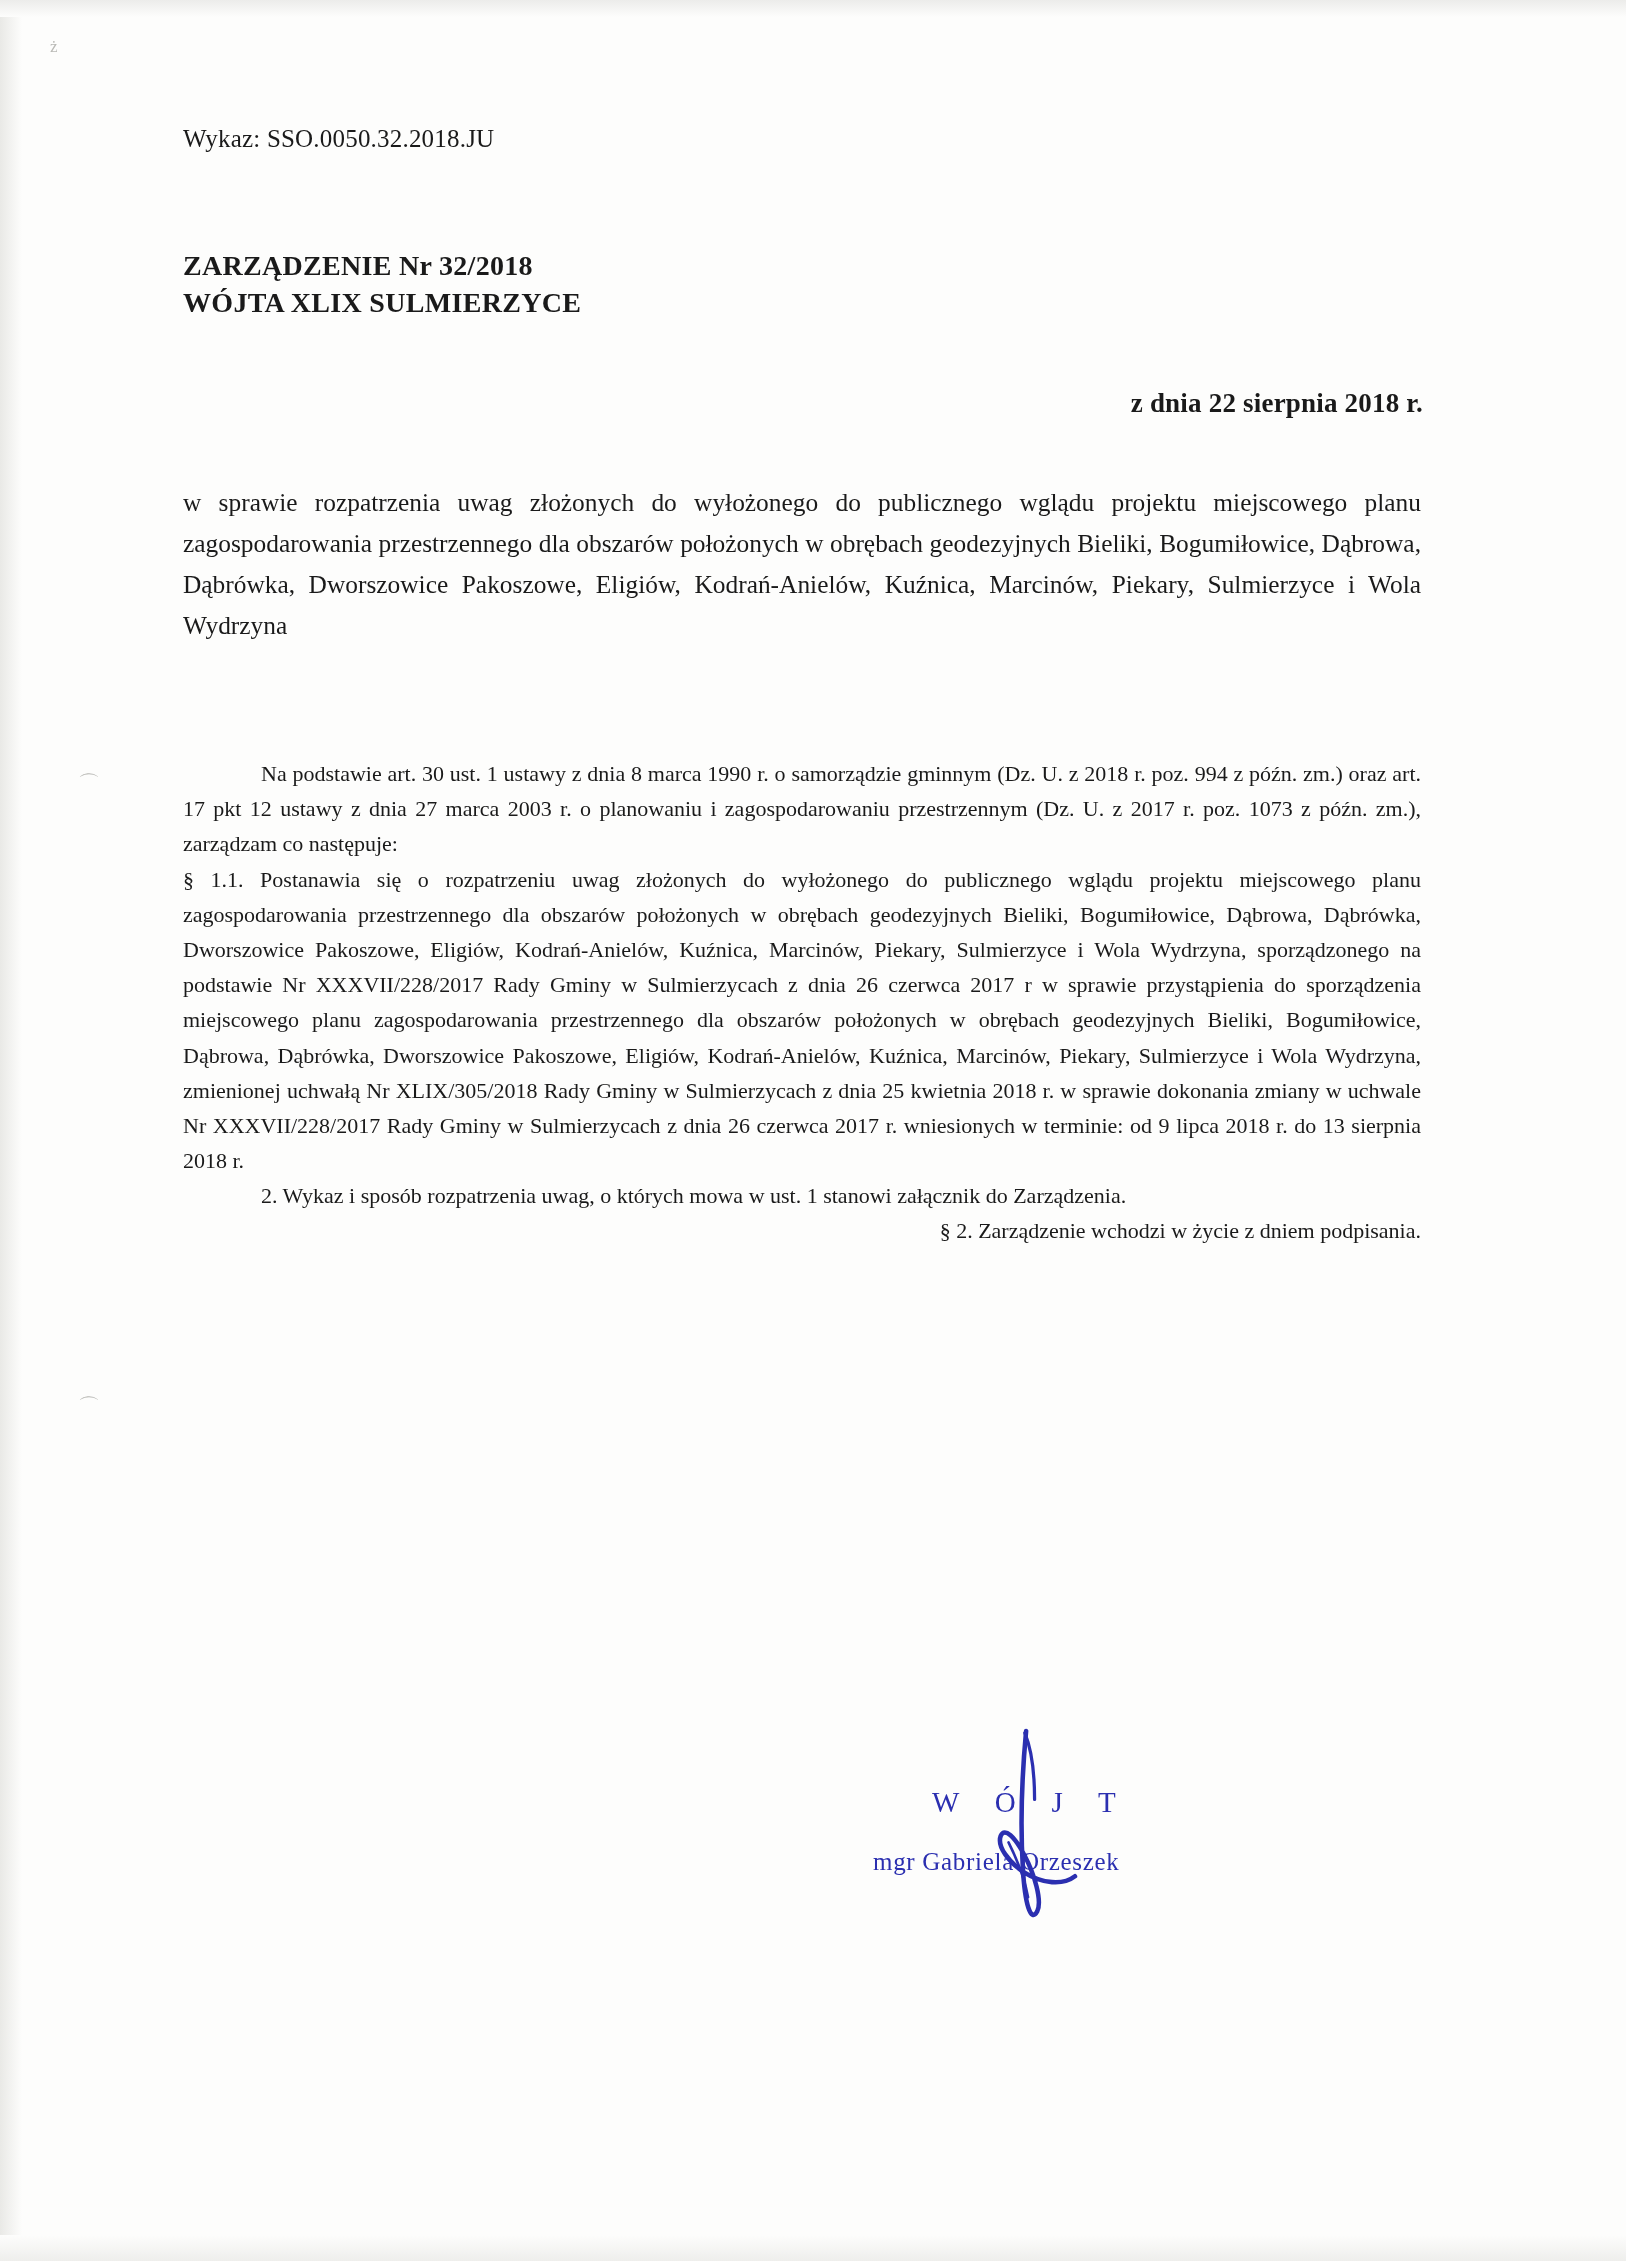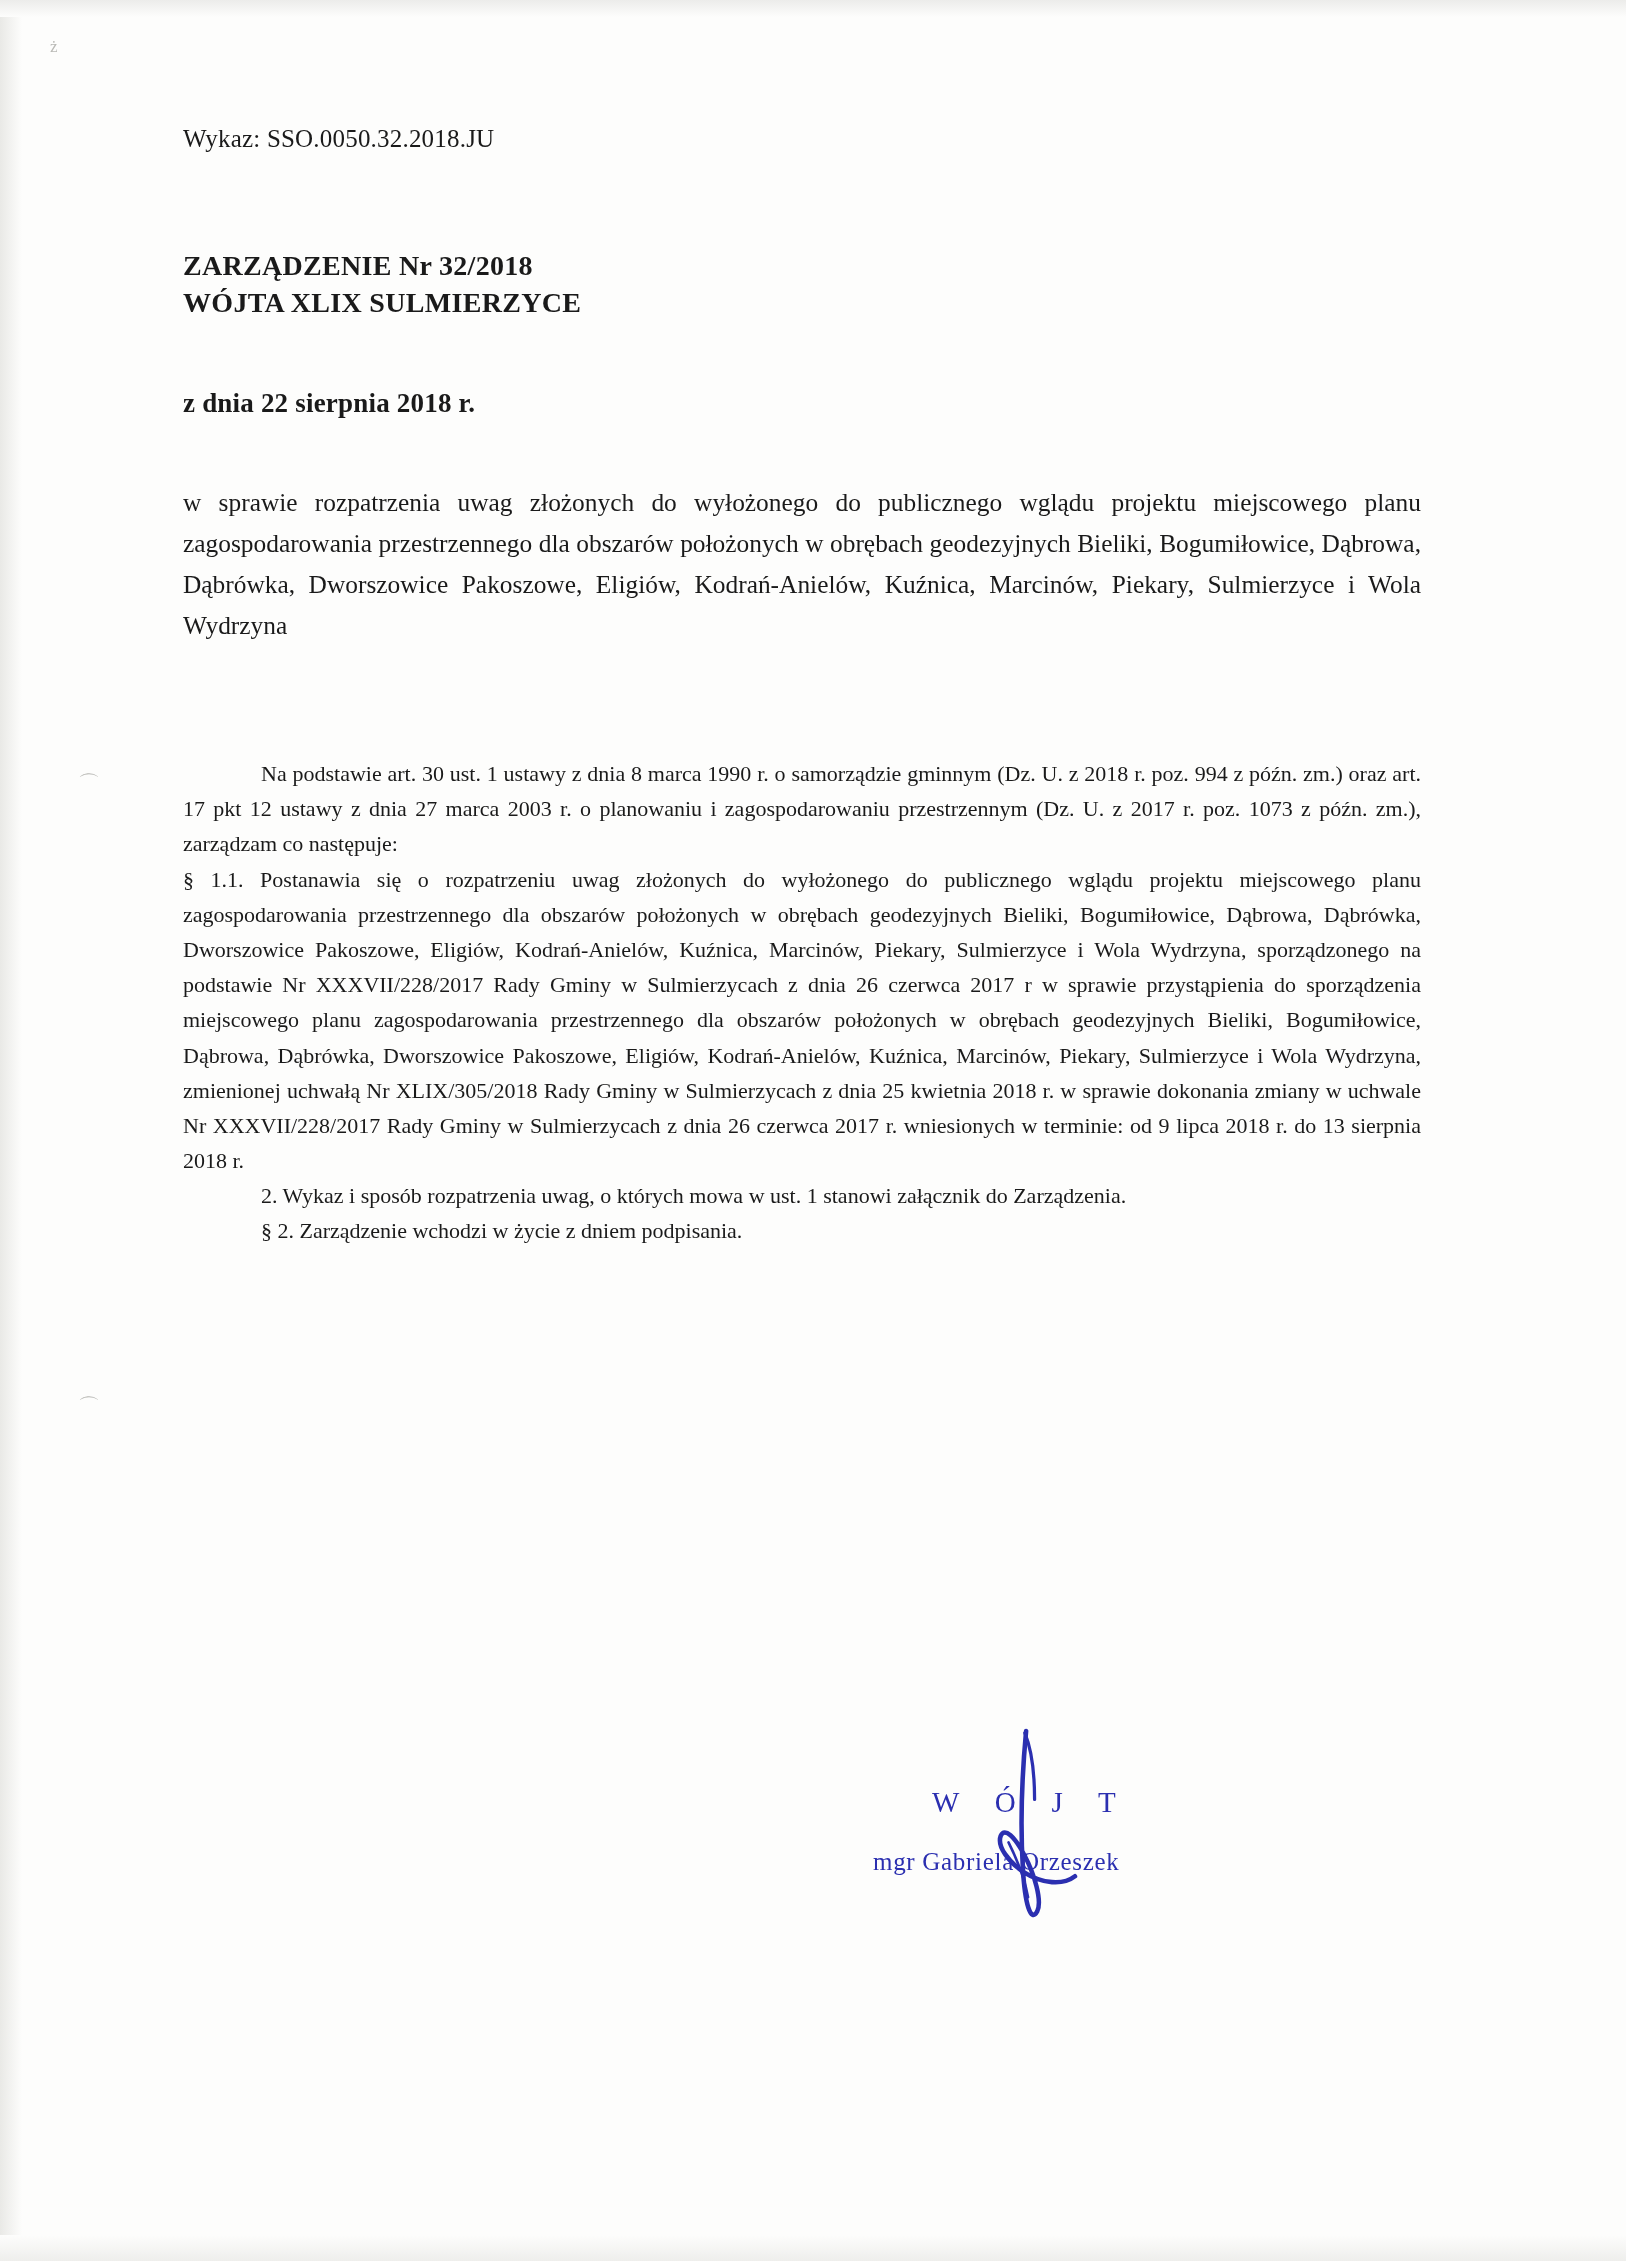--- a/index.html
+++ b/index.html
@@ -63,24 +63,24 @@
     width: 1252px;
   }
   .title-line {
     font-size: 28px;
     font-weight: bold;
     line-height: 1.32;
     letter-spacing: 0.3px;
   }
   .subtitle {
     position: absolute;
-    left: 183px;
+    left: 171px;
     top: 388px;
     width: 1252px;
-    text-align: left;
+    text-align: right;
     font-size: 27px;
     font-weight: bold;
     letter-spacing: 0.2px;
   }
 
   .intro {
     position: absolute;
     left: 183px;
     top: 482px;
     width: 1238px;
@@ -97,21 +97,21 @@
     width: 1238px;
     font-size: 22px;
     line-height: 1.60;
   }
   .para {
     text-align: justify;
     text-justify: inter-word;
     margin: 0;
   }
   .para.indent { text-indent: 78px; }
-  .para.left { text-align: left; }
+  .para.left { text-align: right; }
 
   .sig-area {
     position: absolute;
     left: 860px;
     top: 1708px;
     width: 456px;
     height: 261px;
   }
   .sig-title {
     position: absolute;

